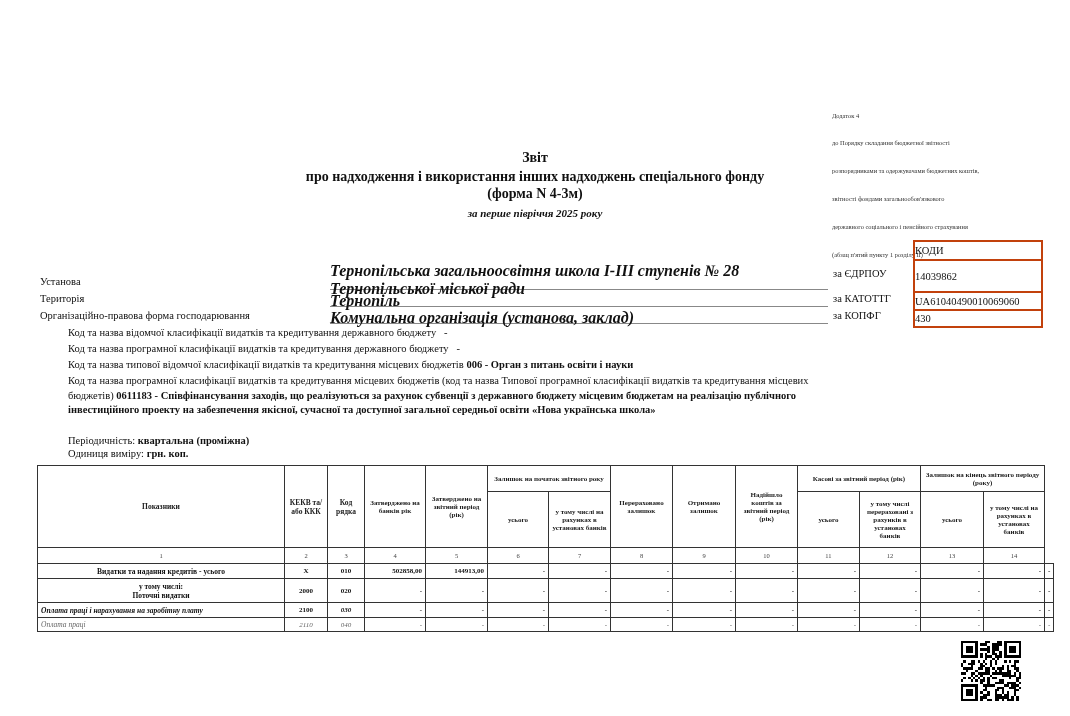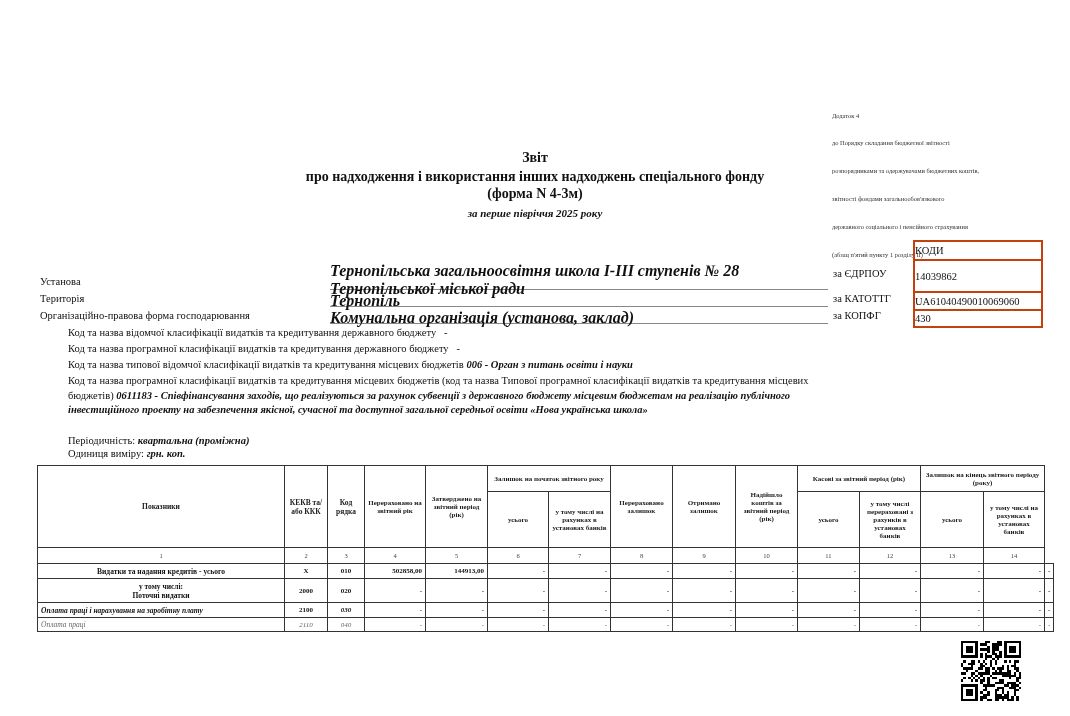--- a/index.html
+++ b/index.html
@@ -12,21 +12,21 @@
   .t2 { top:169px; font-size:14px; }
   .t3 { top:186px; font-size:14px;text-align:center; }
   .t4 { top:207px; font-size:11px; font-style:italic; }
   .lbl { font-size:10.5px; }
   .val { font-size:16px; font-weight:bold; font-style:italic; }
   .uline { border-bottom:1px solid #888; }
   .codes { left:913px; top:240px; width:130px; border-collapse:collapse; font-size:10.5px; }
   .codes td { border:2px solid #c2410c; text-align:left; height:14px; padding:0; }
   .codelbl { font-size:10.5px; }
   .para { left:40px; font-size:10.5px; line-height:14.5px;margin-left:28px; }
-  .para b { font-weight:bold;font-style:italic; }
+  .para b { font-weight:bold; }
   table.main { position:absolute; left:37px; top:465px; border-collapse:collapse; font-size:7px; }
   table.main td { border:1px solid #333; padding:0 3px; text-align:center; }
   table.main .hdr { font-weight:bold; color:#222; }
   table.main .num td { font-size:6.5px; color:#444; height:15px; }
   .r { text-align:right !important; }
   .l { text-align:left !important; }
   .qr { left:961px; top:640px; width:60px; height:62px; }
 </style>
 </head>
 <body>
@@ -114,21 +114,21 @@
     <col style="width:62px">
       <col style="width:61px">
       <col style="width:63px">
       <col style="width:61px">
   </colgroup>
   <tbody>
       <tr class="hdr" style="height:26px">
     <td rowspan="2" style="font-size:7.5px">Показники</td>
     <td rowspan="2" style="font-size:7.5px">КЕКВ та/або ККК</td>
     <td rowspan="2" style="font-size:7.5px">Код рядка</td>
-    <td rowspan="2">Перераховано на звітний рік</td>
+    <td rowspan="2">Затверджено на банків рік</td>
     <td rowspan="2">Затверджено на звітний період (рік)</td>
     <td colspan="2">Залишок на початок звітного року</td>
     <td rowspan="2">Перераховано залишок</td>
     <td rowspan="2">Отримано залишок</td>
     <td rowspan="2">Надійшло коштів за звітний період (рік)</td>
     <td colspan="2">Касові за звітний період (рік)</td>
     <td colspan="2">Залишок на кінець звітного періоду (року)</td>
   </tr>
   <tr class="hdr" style="height:56px">
     <td>усього</td>

